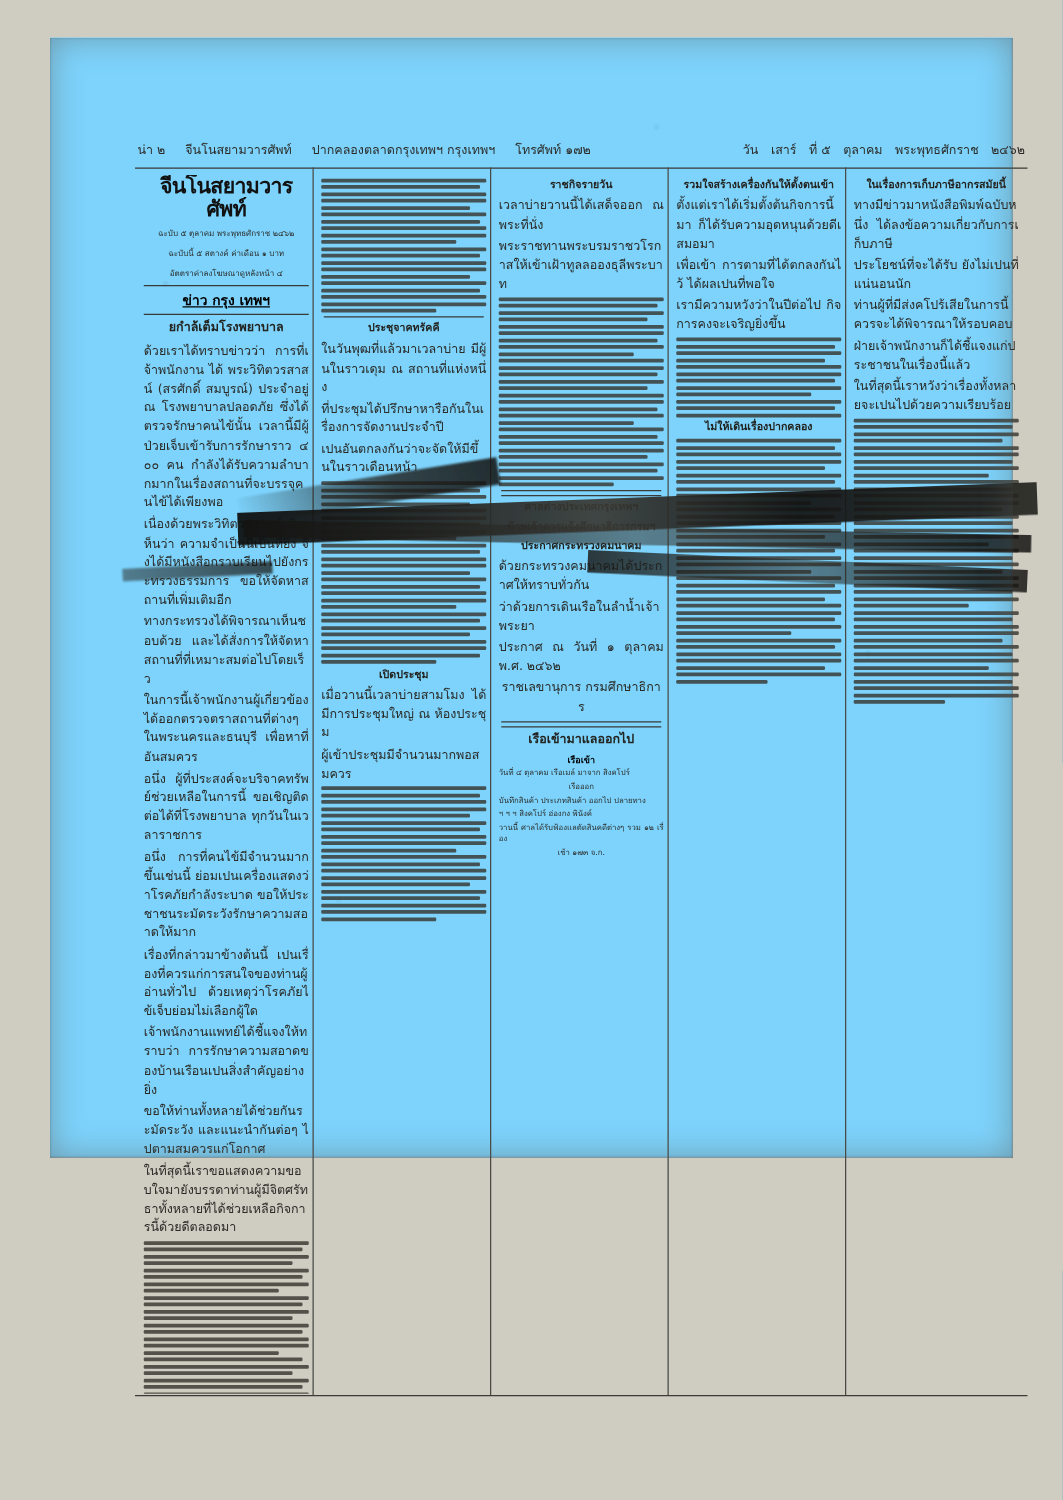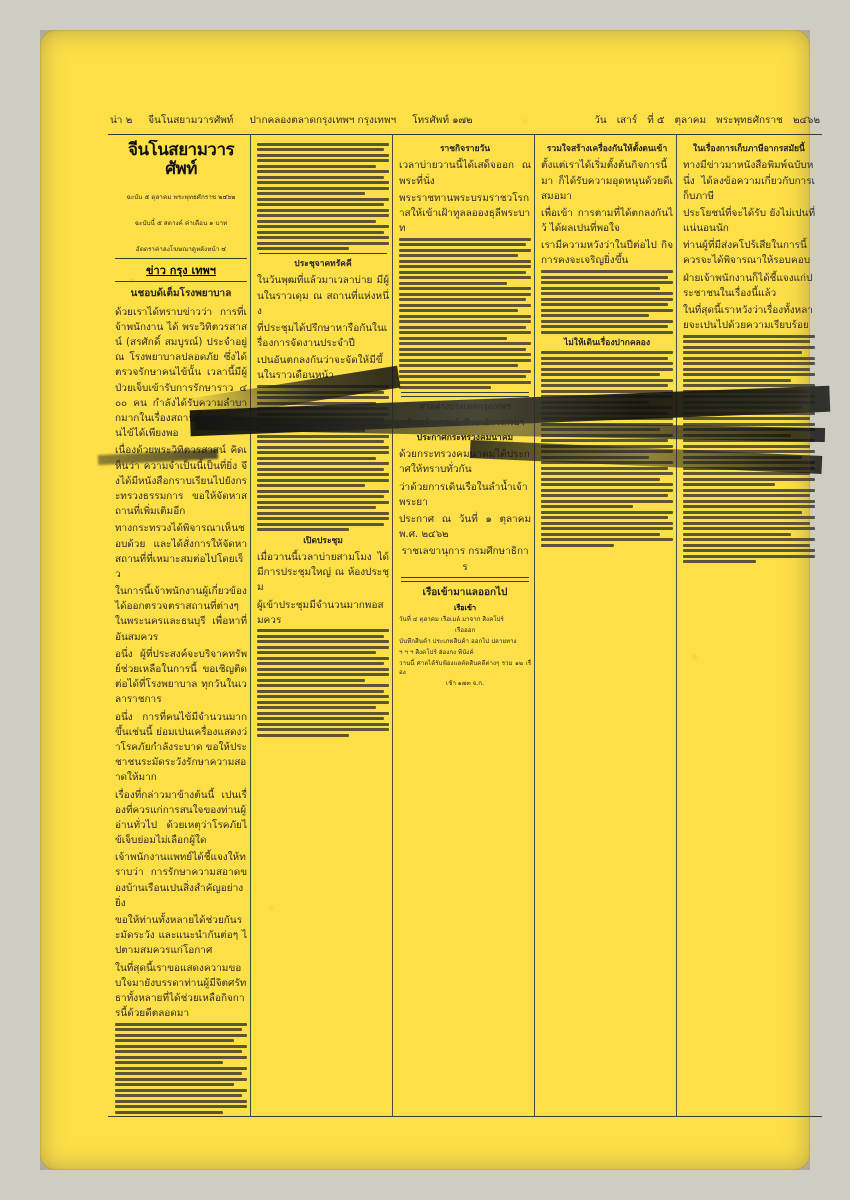--- a/index.html
+++ b/index.html
@@ -5,24 +5,23 @@
   html,body{margin:0;padding:0;background:#b9b6ad;}
   body{font-family:"DejaVu Sans", sans-serif;}
   .page{
     position:relative;
     width:850px;height:1200px;
     background:#cfccc2;
     overflow:hidden;
   }
   
   .sheet{
-    position:absolute;left:40px;top:30px;width:770px;height:1140px;
-    background:#fde047;
+    position:absolute;left:40px;top:30px;width:770px;height:896px;
+    background:#7dd3fc;
     box-shadow:0 0 2px rgba(0,0,0,.35) inset;
-    border-radius:15px;
   }
   .grain{
     position:absolute;inset:0;
     background-image:
       radial-gradient(circle at 12% 22%, rgba(0,0,0,.05) 0 2px, transparent 3px),
       radial-gradient(circle at 63% 8%, rgba(0,0,0,.04) 0 2px, transparent 3px),
       radial-gradient(circle at 85% 55%, rgba(0,0,0,.05) 0 2px, transparent 3px),
       radial-gradient(circle at 30% 77%, rgba(0,0,0,.04) 0 2px, transparent 3px),
       radial-gradient(circle at 47% 44%, rgba(0,0,0,.03) 0 2px, transparent 3px);
     opacity:.9;pointer-events:none;
@@ -65,21 +64,21 @@
   .body p{margin:0 0 2px 0;}
   .center{text-align:center;}
   
   .nameplate{
     border:0;text-align:center;margin-bottom:4px;
   }
   .nameplate .title{
     font-size:17px;font-weight:bold;color:#111;letter-spacing:-.5px;
     line-height:1.1;
   }
-  .nameplate .sub{font-size:6.4px;line-height:1.5;margin-top:16px;color:#2a2a26;}
+  .nameplate .sub{font-size:6.4px;line-height:1.5;margin-top:6px;color:#2a2a26;}
   .boxhead{
     border-top:1px solid #3a3a36;border-bottom:1px solid #3a3a36;
     padding:2px 0;margin:4px 0 4px 0;text-align:center;font-size:11px;font-weight:bold;text-decoration:underline;
   }
   
   .smear{
     position:absolute;pointer-events:none;opacity:.92;
   }
   .smear1{
     left:150px;top:368px;width:640px;height:26px;
@@ -162,21 +161,21 @@
     <div class="cols">
 
       <div class="col">
         <div class="nameplate">
           <div class="title">จีนโนสยามวารศัพท์</div>
           <div class="sub">ฉะบับ ๕ ตุลาคม พระพุทธศักราช ๒๔๖๒</div>
           <div class="sub">ฉะบับนี้ ๕ สตางค์ ค่าเดือน ๑ บาท</div>
           <div class="sub">อัตตราค่าลงโฆษณาดูหลังหน้า ๔</div>
         </div>
         <div class="boxhead">ข่าว กรุง เทพฯ</div>
-        <div class="hdr mid">นชอบด้เต็มโรงพยาบาล</div>
+        <div class="hdr mid">ยกำล้เต็มโรงพยาบาล</div>
         <div class="body">
           <p>ด้วยเราได้ทราบข่าวว่า การที่เจ้าพนักงาน ได้ พระวิทิตวรสาสน์ (สรศักดิ์ สมบูรณ์) ประจำอยู่ ณ โรงพยาบาลปลอดภัย ซึ่งได้ตรวจรักษาคนไข้นั้น เวลานี้มีผู้ป่วยเจ็บเข้ารับการรักษาราว ๔๐๐ คน กำลังได้รับความลำบากมากในเรื่องสถานที่จะบรรจุคนไข้ได้เพียงพอ</p>
           <p>เนื่องด้วยพระวิทิตวรสาสน์ คิดเห็นว่า ความจำเป็นนี้เป็นที่ยิ่ง จึงได้มีหนังสือกราบเรียนไปยังกระทรวงธรรมการ ขอให้จัดหาสถานที่เพิ่มเติมอีก</p>
           <p>ทางกระทรวงได้พิจารณาเห็นชอบด้วย และได้สั่งการให้จัดหาสถานที่ที่เหมาะสมต่อไปโดยเร็ว</p>
           <p>ในการนี้เจ้าพนักงานผู้เกี่ยวข้องได้ออกตรวจตราสถานที่ต่างๆ ในพระนครและธนบุรี เพื่อหาที่อันสมควร</p>
           <p>อนึ่ง ผู้ที่ประสงค์จะบริจาคทรัพย์ช่วยเหลือในการนี้ ขอเชิญติดต่อได้ที่โรงพยาบาล ทุกวันในเวลาราชการ</p>
           <p>อนึ่ง การที่คนไข้มีจำนวนมากขึ้นเช่นนี้ ย่อมเปนเครื่องแสดงว่าโรคภัยกำลังระบาด ขอให้ประชาชนระมัดระวังรักษาความสอาดให้มาก</p>
           <p>เรื่องที่กล่าวมาข้างต้นนี้ เปนเรื่องที่ควรแก่การสนใจของท่านผู้อ่านทั่วไป ด้วยเหตุว่าโรคภัยไข้เจ็บย่อมไม่เลือกผู้ใด</p>
           <p>เจ้าพนักงานแพทย์ได้ชี้แจงให้ทราบว่า การรักษาความสอาดของบ้านเรือนเปนสิ่งสำคัญอย่างยิ่ง</p>
           <p>ขอให้ท่านทั้งหลายได้ช่วยกันระมัดระวัง และแนะนำกันต่อๆ ไปตามสมควรแก่โอกาศ</p>

